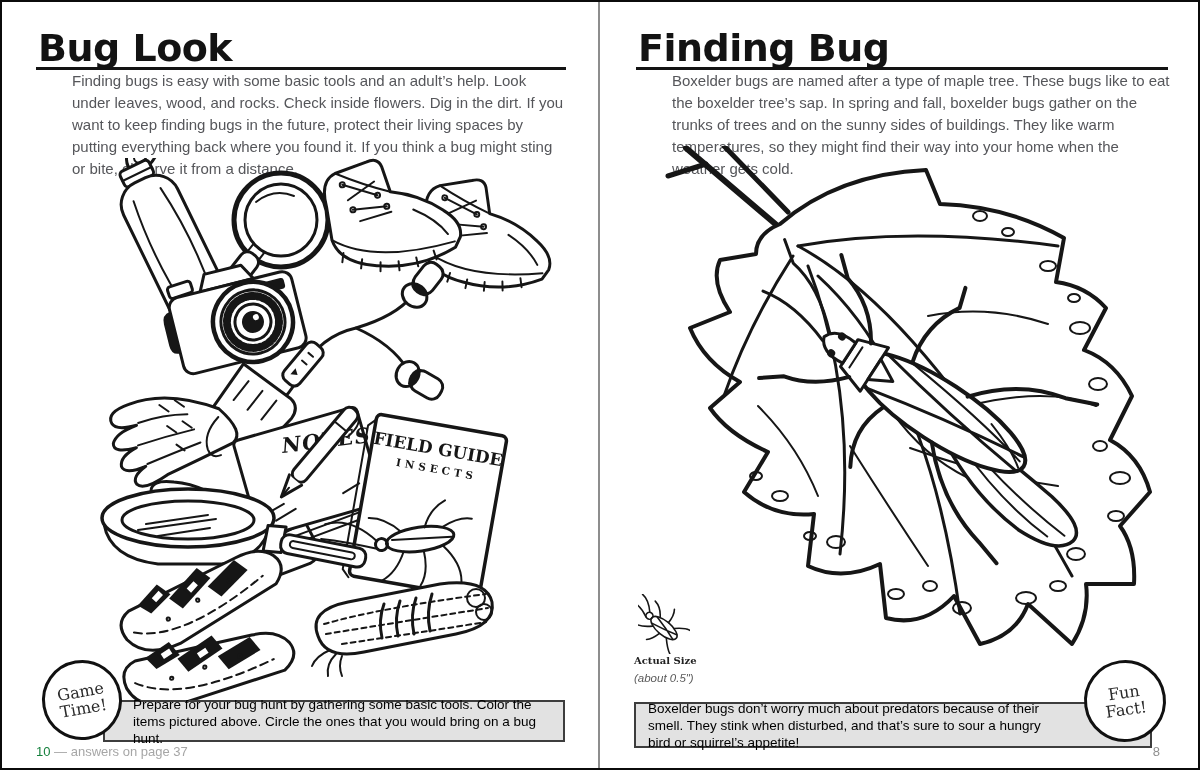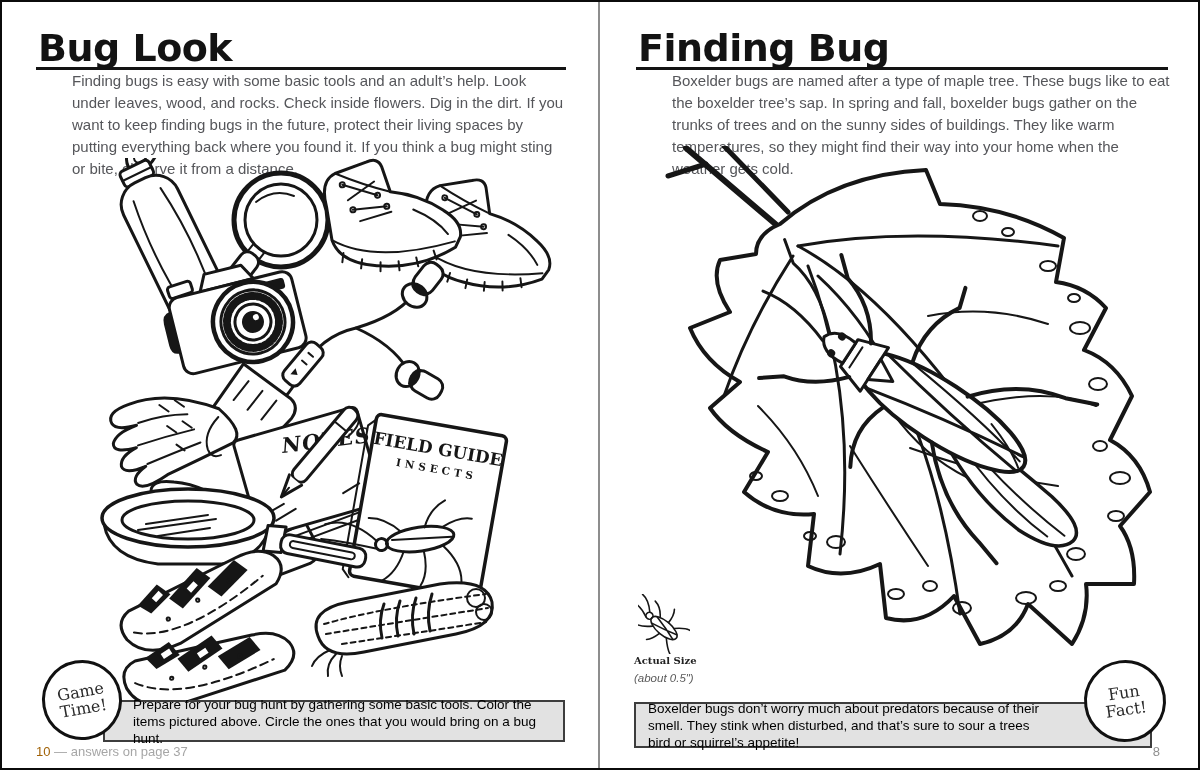--- a/index.html
+++ b/index.html
@@ -12,21 +12,21 @@
   .title-rule{position:absolute;height:3px;background:#131313;}
   .intro{position:absolute;font-size:15px;line-height:22px;color:#55565a;}
   .graybox{position:absolute;background:#e2e2e2;border:2px solid #3d3d3d;
            display:flex;align-items:center;box-sizing:border-box;}
   .graybox p{margin:0;font-size:13.5px;line-height:17px;color:#000000;}
   .badge{position:absolute;border-radius:50%;background:#fff;border:3px solid #111;
          display:flex;flex-direction:column;align-items:center;justify-content:center;
          font-family:"DejaVu Serif",serif;color:#2a2a2a;z-index:5;text-align:center;}
   .badge span{display:block;line-height:17px;font-size:16px;}
   .footer{position:absolute;font-size:13px;}
-  .pg-num{color:#a16207;}
+  .pg-num{color:#15803d;}
   .pg-note{color:#a6a6a6;}
   .pg-num-right{color:#8f8f8f;}
   .actual-size-label{position:absolute;font-family:"DejaVu Serif",serif;font-weight:700;
                      font-size:10px;color:#222;}
   .actual-size-note{position:absolute;font-size:11.5px;font-style:italic;color:#5a5a5a;}
   
   .ln{fill:none;stroke:#161616;stroke-width:3;stroke-linecap:round;stroke-linejoin:round;}
   .lnf{fill:#ffffff;stroke:#161616;stroke-width:3;stroke-linecap:round;stroke-linejoin:round;}
   .ln2{fill:none;stroke:#161616;stroke-width:2;stroke-linecap:round;stroke-linejoin:round;}
   .fb{fill:#161616;stroke:none;}
@@ -288,21 +288,21 @@
         <path d="M -12,-4 Q 2,-1 14,3 M -12,4 Q 2,1 14,-3"></path>
         <circle cx="-19" cy="0" r="3.5"></circle>
         <path d="M -21,-3 Q -30,-12 -38,-12 M -21,3 Q -32,-2 -40,0"></path>
         <path d="M -10,-6 q -6,-8 -14,-9 M -10,6 q -8,8 -14,9 M 0,-7 q 0,-9 -4,-14 M 0,7 q -2,9 -6,13 M 8,-6 q 8,-8 14,-9 M 8,6 q 8,8 13,10"></path>
       </g>
     </svg>
     <div class="actual-size-label" style="left:634px;top:655px;">Actual Size</div>
     <div class="actual-size-note" style="left:634px;top:672px;">(about 0.5")</div>
 
     <div class="graybox" style="left:634px;top:702px;width:518px;height:46px;padding:4px 100px 4px 12px;">
-      <p>Boxelder bugs don’t worry much about predators because of their smell. They stink when disturbed, and that’s sure to sour a trees bird or squirrel’s appetite!</p>
+      <p>Boxelder bugs don’t worry much about predators because of their smell. They stink when disturbed, and that’s sure to sour a hungry bird or squirrel’s appetite!</p>
     </div>
 
     <div class="badge" style="left:1084px;top:660px;width:76px;height:76px;transform:rotate(-8deg);">
       <span>Fun</span>
       <span>Fact!</span>
     </div>
 
     <div class="footer pg-num-right" style="left:1120px;top:744px;width:40px;text-align:right;">8</div>
   </div>
 </div>

